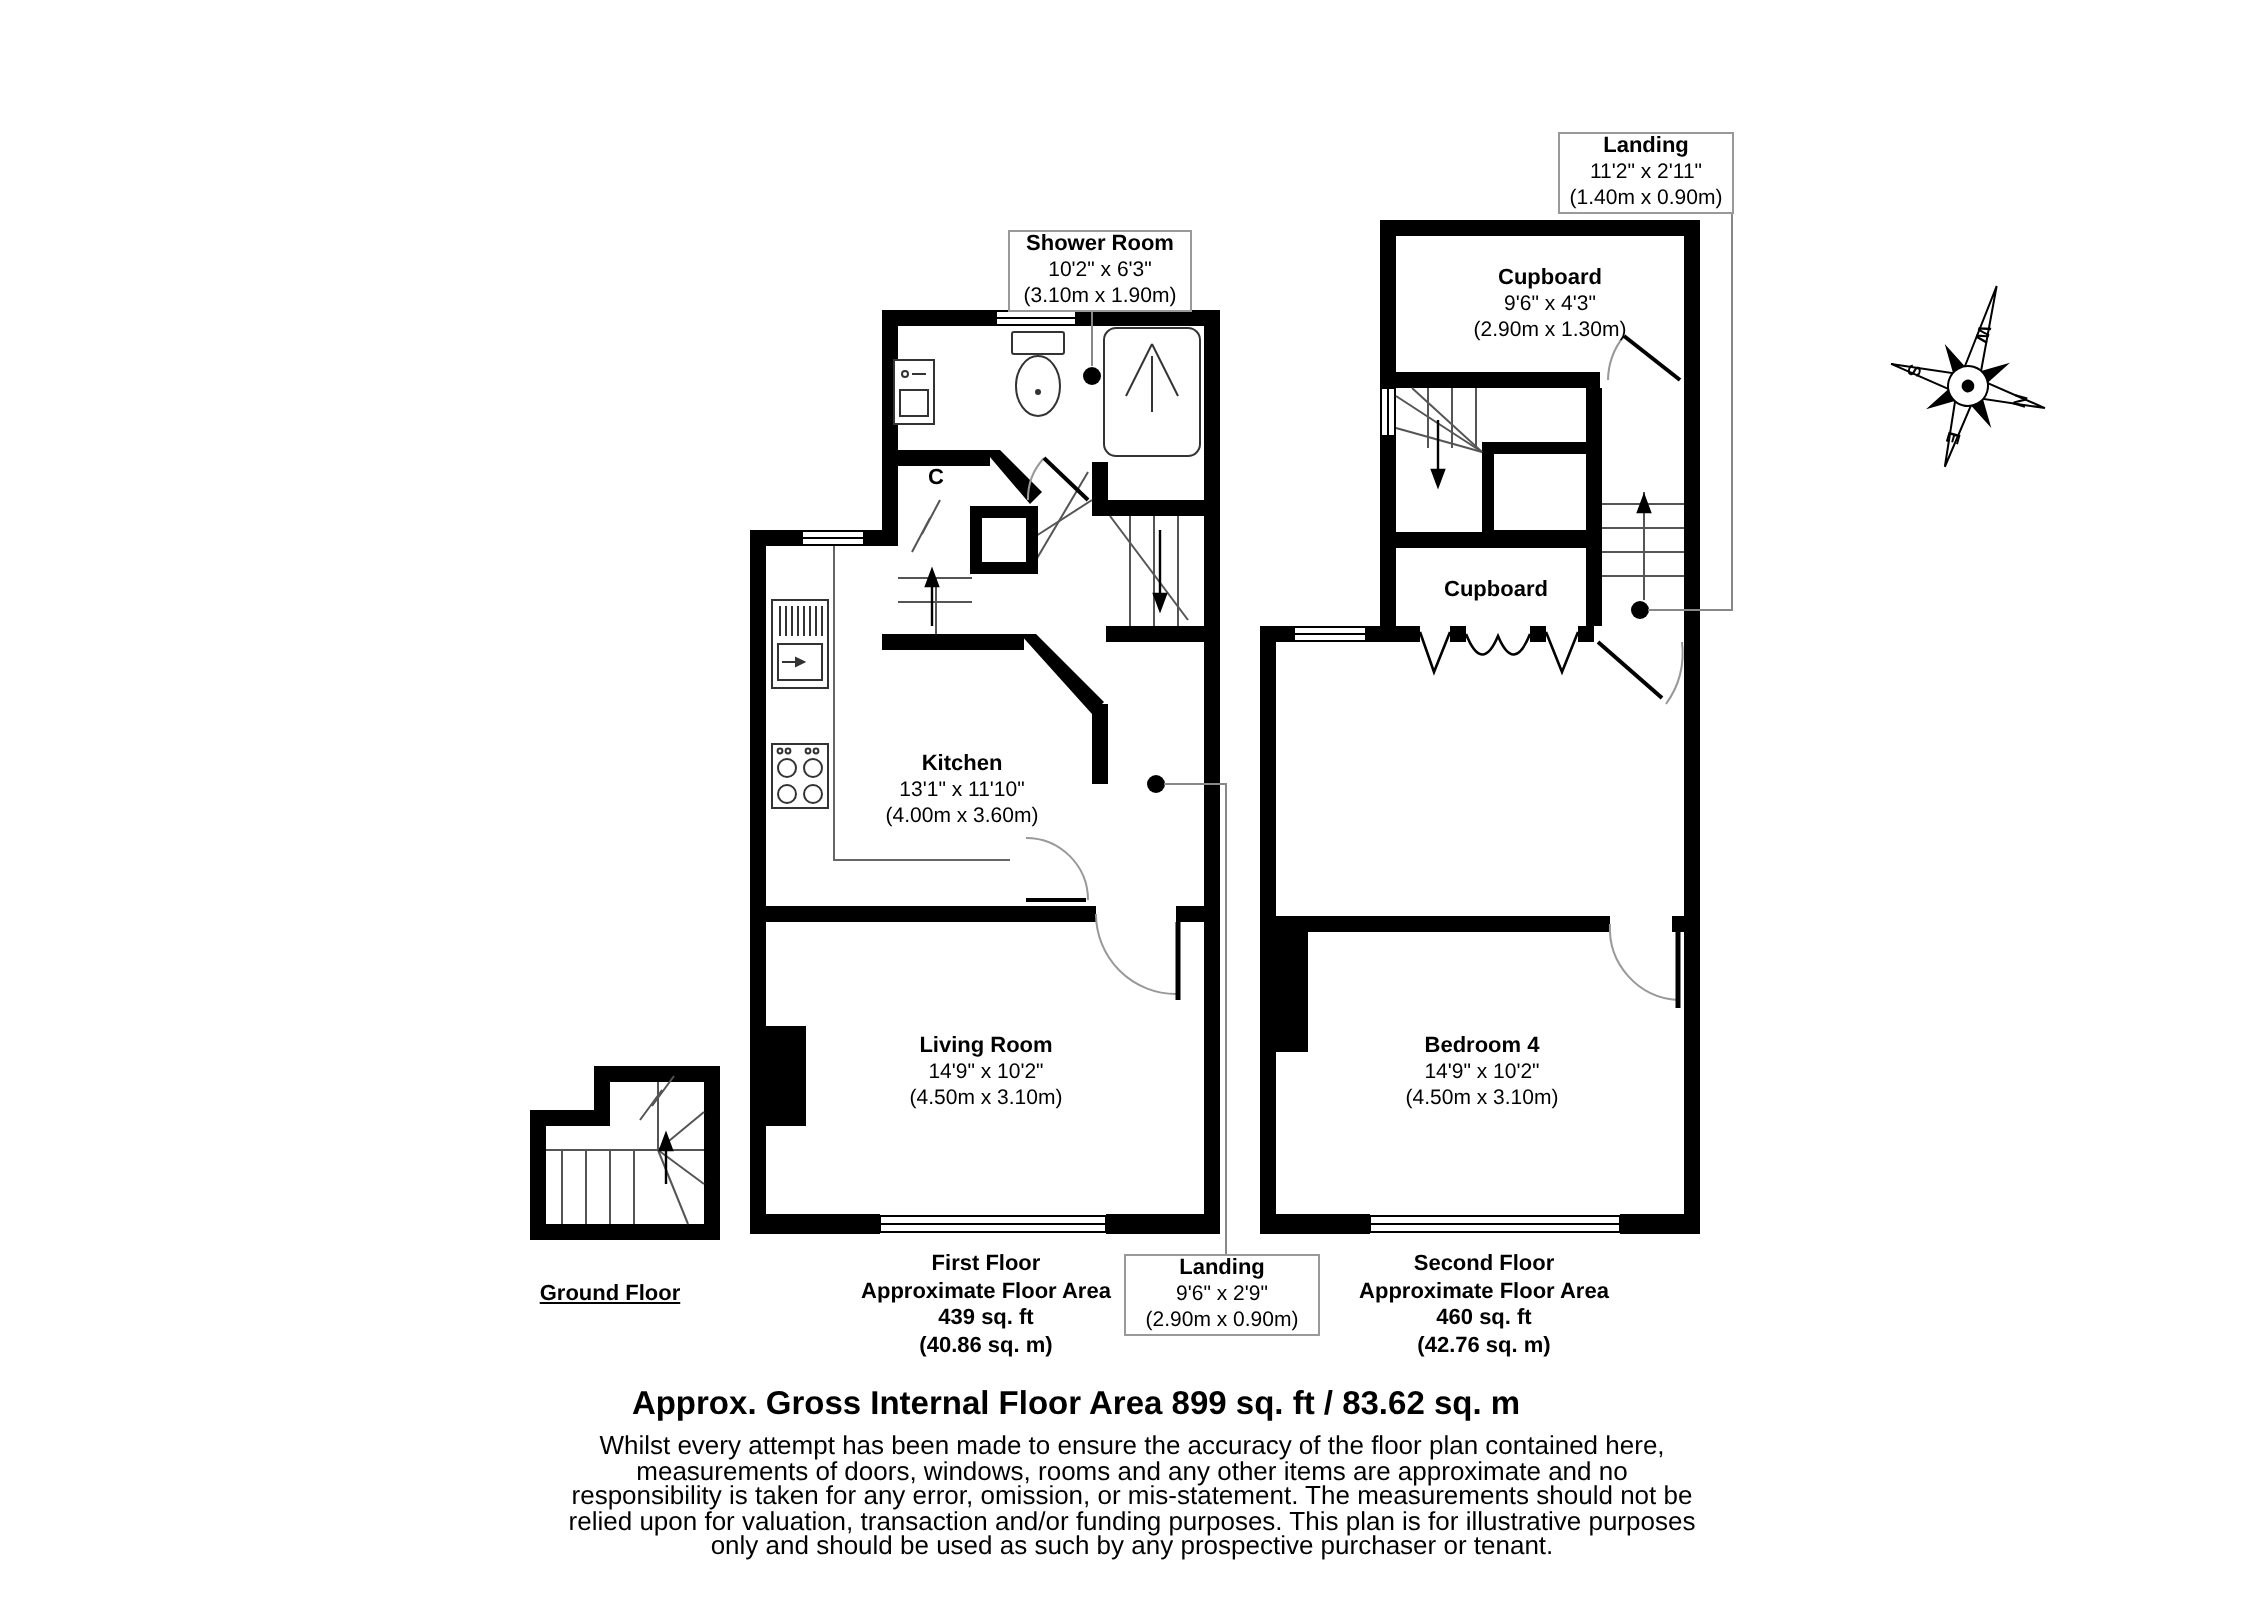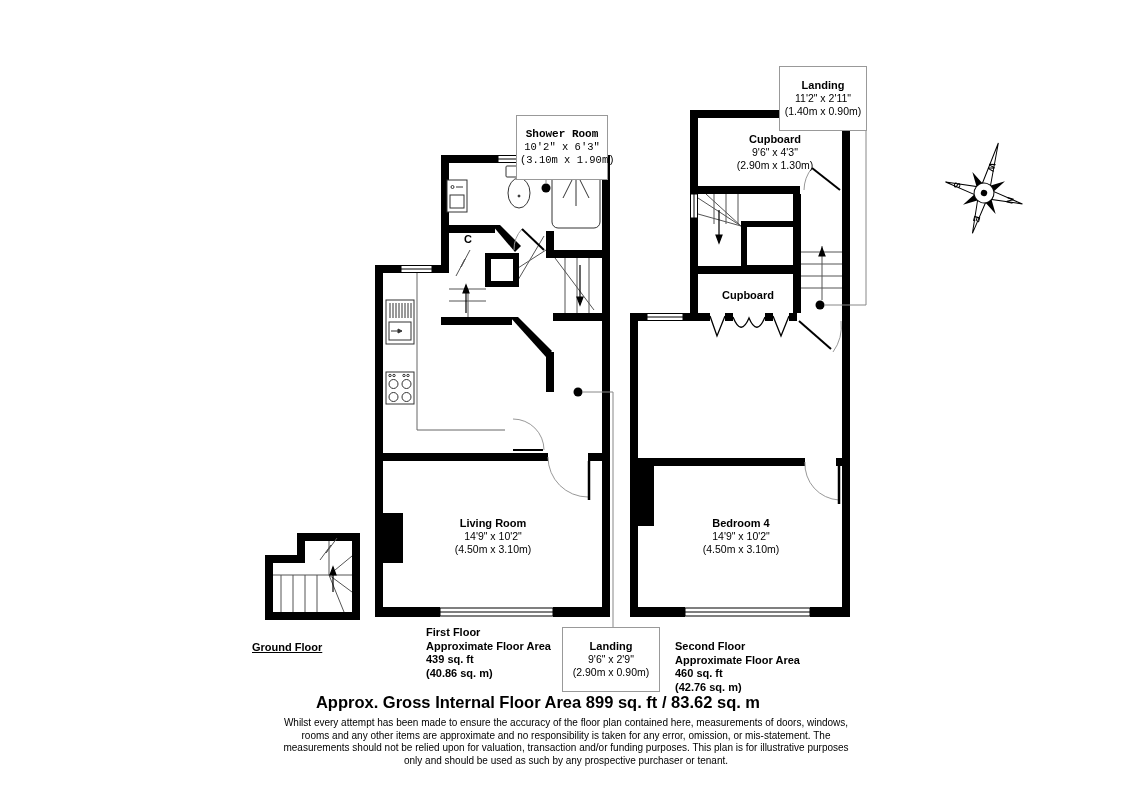--- a/index.html
+++ b/index.html
@@ -2,27 +2,27 @@
 <html><head>
 <meta charset="utf-8">
 <style>
   html,body{margin:0;padding:0;background:#fff;}
   #canvas{position:relative;width:1132px;height:800px;background:#ffffff;overflow:hidden;
           font-family:"Liberation Sans", sans-serif;color:#000;}
   #plan-svg{position:absolute;left:0;top:0;}
   .room-label{position:absolute;text-align:center;}
   .room-label .rname{font-weight:bold;font-size:11px;line-height:13px;white-space:nowrap;}
   .room-label .rdims{font-size:10.5px;line-height:13px;white-space:nowrap;}
-  .boxed{background:#fff;border:1px solid #999;padding:12px 3px;}
-  .floor-label{position:absolute;font-weight:bold;font-size:11px;line-height:13.5px;}
+  .boxed{background:#fff;border:1px solid #999;padding:0 3px;}
+  .floor-label{position:absolute;text-align:center;font-weight:bold;font-size:11px;line-height:13.5px;}
   .c-label{position:absolute;font-weight:bold;font-size:11px;}
   #main-title{position:absolute;left:238px;top:693px;width:600px;text-align:center;
               font-weight:bold;font-size:16.5px;}
   #disclaimer{position:absolute;left:281px;top:717px;width:570px;text-align:center;
-              font-size:10px;line-height:12.5px;}
+              font-size:13px;line-height:12.5px;}
 </style>
 </head>
 <body>
 
 <div id="canvas">
 
 <svg id="plan-svg" width="1132" height="800" viewBox="0 0 1132 800">
 
   <g>
 
@@ -261,21 +261,21 @@
     <circle r="3.2" fill="#000"></circle>
     <g font-size="9" font-weight="bold" fill="#000" text-anchor="middle" font-family="Liberation Sans, sans-serif">
       <text x="0" y="-24">N</text>
       <text x="27" y="3">E</text>
       <text x="0" y="31">S</text>
       <text x="-27" y="3">W</text>
     </g>
   </g>
 </svg>
 
-  <div class="room-label boxed" style="left:516px;top:115px;width:84px;font-family:Liberation Mono, monospace;">
+  <div class="room-label boxed" style="left:504px;top:115px;width:84px;">
     <div class="rname">Shower Room</div>
     <div class="rdims">10'2" x 6'3"</div>
     <div class="rdims">(3.10m x 1.90m)</div>
   </div>
 
   <div class="room-label boxed" style="left:779px;top:66px;width:80px;">
     <div class="rname">Landing</div>
     <div class="rdims">11'2" x 2'11"</div>
     <div class="rdims">(1.40m x 0.90m)</div>
   </div>
@@ -296,41 +296,46 @@
     <div class="rname">Cupboard</div>
   </div>
 
 
   <div class="room-label" style="left:677px;top:517px;width:128px;">
     <div class="rname">Bedroom 4</div>
     <div class="rdims">14'9" x 10'2"</div>
     <div class="rdims">(4.50m x 3.10m)</div>
   </div>
 
+  <div class="room-label" style="left:420px;top:376px;width:122px;">
+    <div class="rname">Kitchen</div>
+    <div class="rdims">13'1" x 11'10"</div>
+    <div class="rdims">(4.00m x 3.60m)</div>
+  </div>
 
   <div class="room-label" style="left:431px;top:517px;width:124px;">
     <div class="rname">Living Room</div>
     <div class="rdims">14'9" x 10'2"</div>
     <div class="rdims">(4.50m x 3.10m)</div>
   </div>
 
   <div class="c-label" style="left:464px;top:233px;">C</div>
 
   <div class="floor-label" style="left:252px;top:641px;width:106px;text-decoration:underline;">
     <div>Ground Floor</div>
   </div>
 
   <div class="floor-label" style="left:426px;top:626px;width:134px;">
     <div>First Floor</div>
     <div>Approximate Floor Area</div>
     <div>439 sq. ft</div>
     <div>(40.86 sq. m)</div>
   </div>
 
-  <div class="floor-label" style="left:675px;top:640px;width:134px;">
+  <div class="floor-label" style="left:675px;top:626px;width:134px;">
     <div>Second Floor</div>
     <div>Approximate Floor Area</div>
     <div>460 sq. ft</div>
     <div>(42.76 sq. m)</div>
   </div>
 
   <div id="main-title">Approx. Gross Internal Floor Area 899 sq. ft / 83.62 sq. m</div>
   <div id="disclaimer">Whilst every attempt has been made to ensure the accuracy of the floor plan contained here, measurements of doors, windows, rooms and any other items are approximate and no responsibility is taken for any error, omission, or mis-statement. The measurements should not be relied upon for valuation, transaction and/or funding purposes. This plan is for illustrative purposes only and should be used as such by any prospective purchaser or tenant.</div>
 
 </div>

